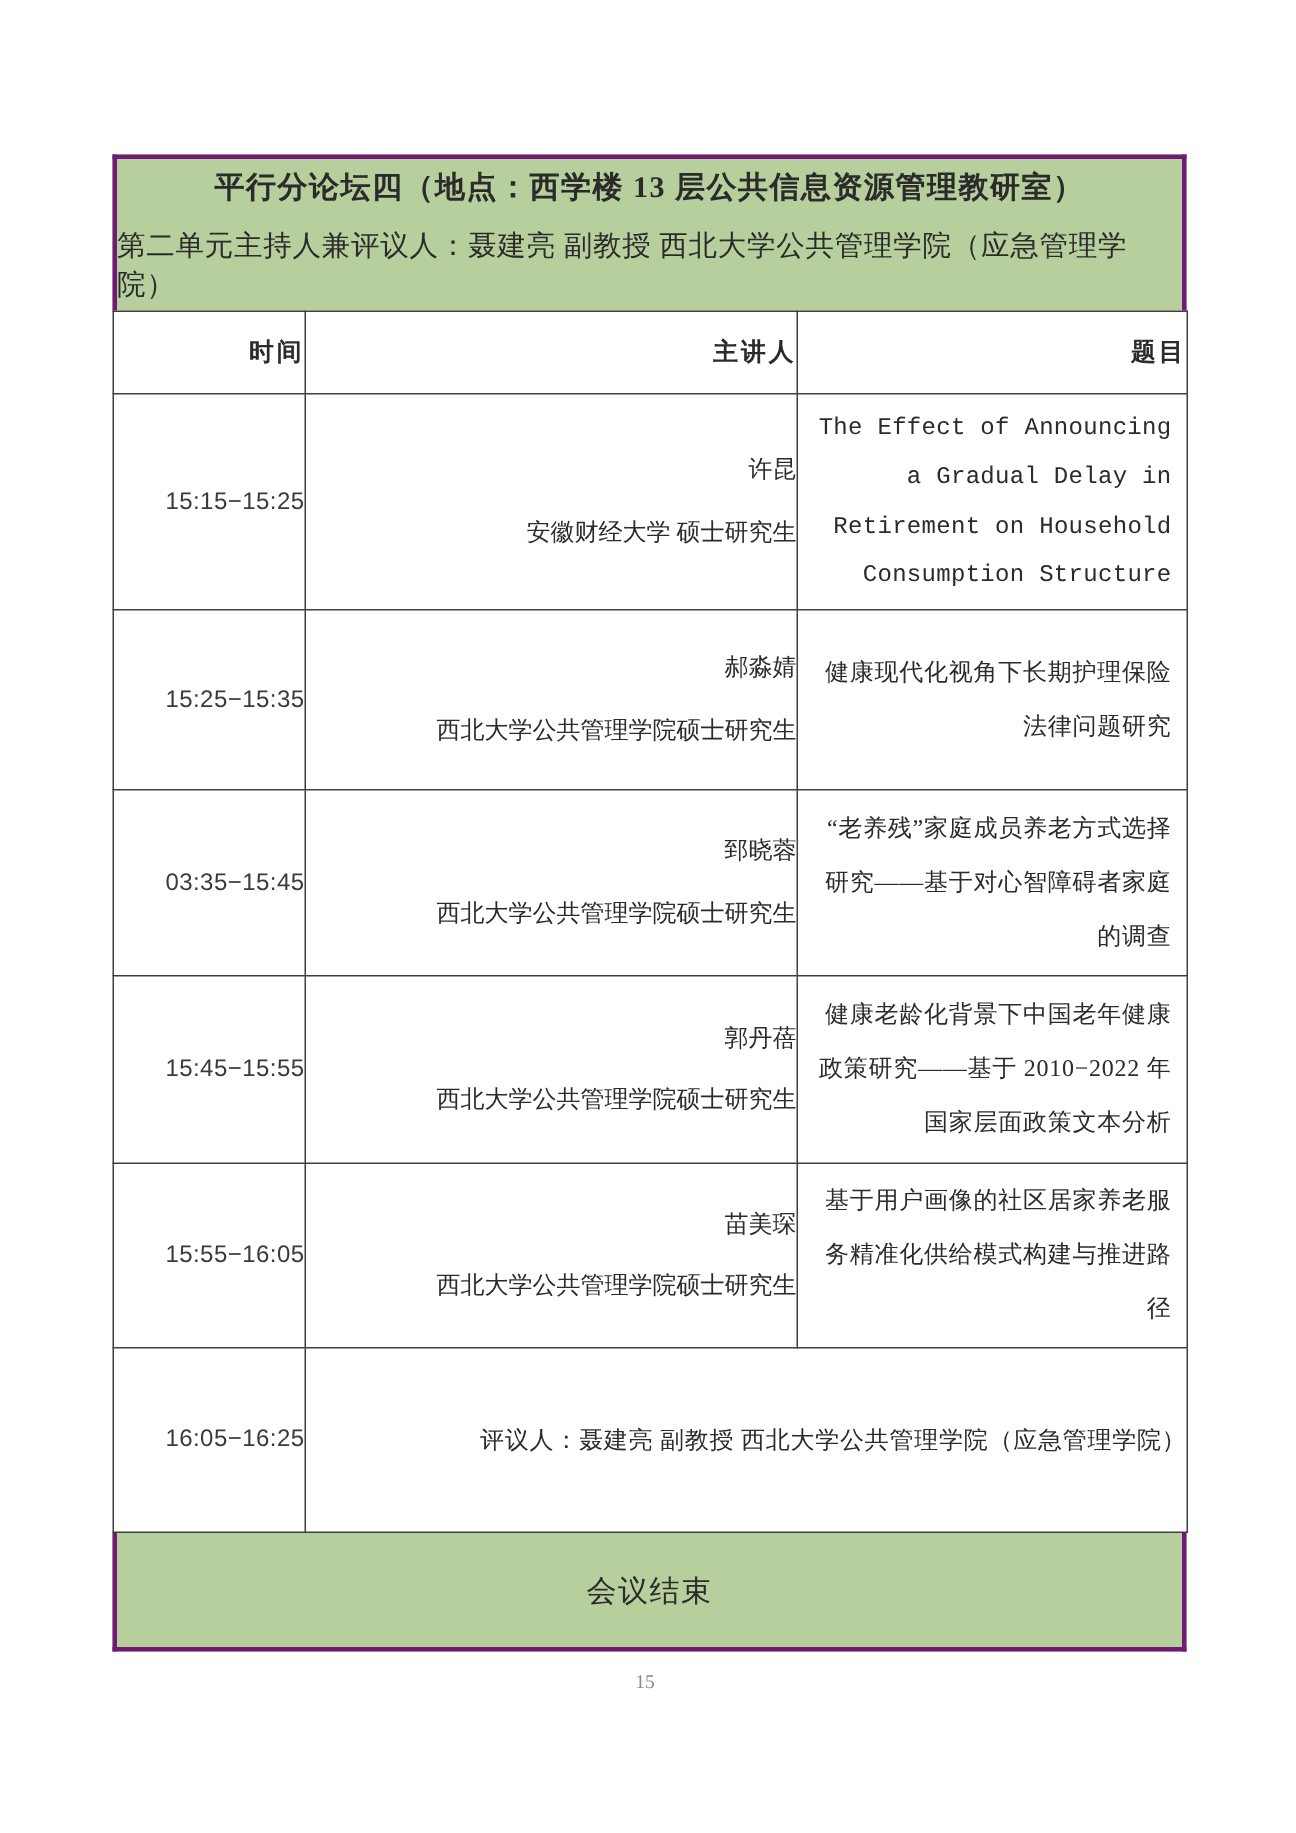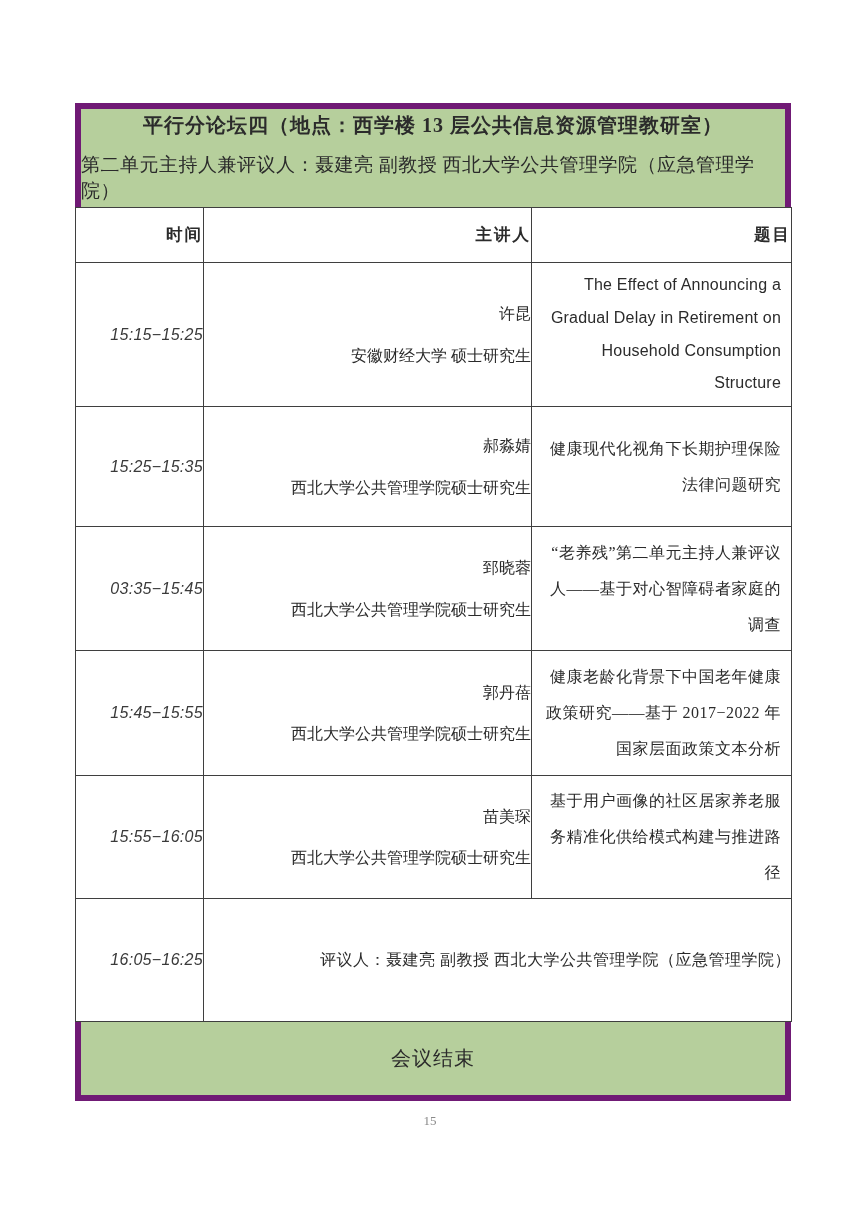--- a/index.html
+++ b/index.html
@@ -8,21 +8,21 @@
     width: 864px; height: 1222px;
     font-family: "Liberation Serif", "DejaVu Serif", serif;
     color: #2b2b2b;
     position: relative;
   }
   .sheet { position: absolute; left: 75px; top: 103px; width: 716px; }
 
   
   .green-block {
     background: #b6cf9c;
-    border: 6px solid #701a75;
+    border: 3px solid #701a75;
   }
   .forum-header {
     height: 104px;
     display: flex; flex-direction: column;
     align-items: center; justify-content: center;
     gap: 13px;
     border-bottom: none;
   }
   .forum-title { font-size: 20px; font-weight: bold; letter-spacing: 1px; }
   .forum-moderator { font-size: 19px; letter-spacing: 0.5px; }
@@ -51,26 +51,25 @@
   tr.r3 { height: 124px; }
   tr.r4 { height: 125px; }
   tr.r5 { height: 123px; }
   tr.r6 { height: 123px; }
 
   td.time {
     font-family: "Liberation Sans", "DejaVu Sans", sans-serif;
     font-size: 15.5px;
     color: #3a3a3a;
     letter-spacing: 0.3px;
-    font-style: italic;
   }
   td.speaker { line-height: 2.6; }
   td.topic { padding: 6px 10px; line-height: 2.25; letter-spacing: 0.5px; }
   td.topic-en {
-    font-family: Liberation Sans, sans-serif;
+    font-family: Liberation Mono, monospace;
     font-size: 16.5px;
     line-height: 2.05;
     letter-spacing: 0.2px;
   }
   td.discussant { font-size: 16px; letter-spacing: 0.5px; }
 
   
   .forum-footer {
     height: 79px;
     display: flex; flex-direction: column;
@@ -130,29 +129,29 @@
           <div>西北大学公共管理学院硕士研究生</div>
         </td>
         <td class="topic">健康现代化视角下长期护理保险法律问题研究</td>
       </tr>
       <tr class="r3">
         <td class="time">03:35−15:45</td>
         <td class="speaker">
           <div>郅晓蓉</div>
           <div>西北大学公共管理学院硕士研究生</div>
         </td>
-        <td class="topic">“老养残”第二单元主持人兼评议人——基于对心智障碍者家庭的调查</td>
+        <td class="topic">“老养残”家庭成员养老方式选择研究——基于对心智障碍者家庭的调查</td>
       </tr>
       <tr class="r4">
         <td class="time">15:45−15:55</td>
         <td class="speaker">
           <div>郭丹蓓</div>
           <div>西北大学公共管理学院硕士研究生</div>
         </td>
-        <td class="topic">健康老龄化背景下中国老年健康政策研究——基于 2017−2022 年国家层面政策文本分析</td>
+        <td class="topic">健康老龄化背景下中国老年健康政策研究——基于 2010−2022 年国家层面政策文本分析</td>
       </tr>
       <tr class="r5">
         <td class="time">15:55−16:05</td>
         <td class="speaker">
           <div>苗美琛</div>
           <div>西北大学公共管理学院硕士研究生</div>
         </td>
         <td class="topic">基于用户画像的社区居家养老服务精准化供给模式构建与推进路径</td>
       </tr>
       <tr class="r6">

